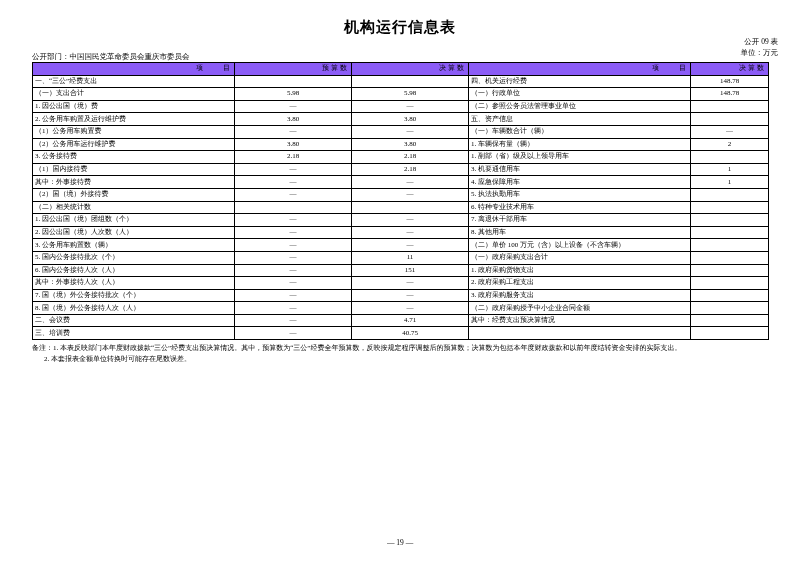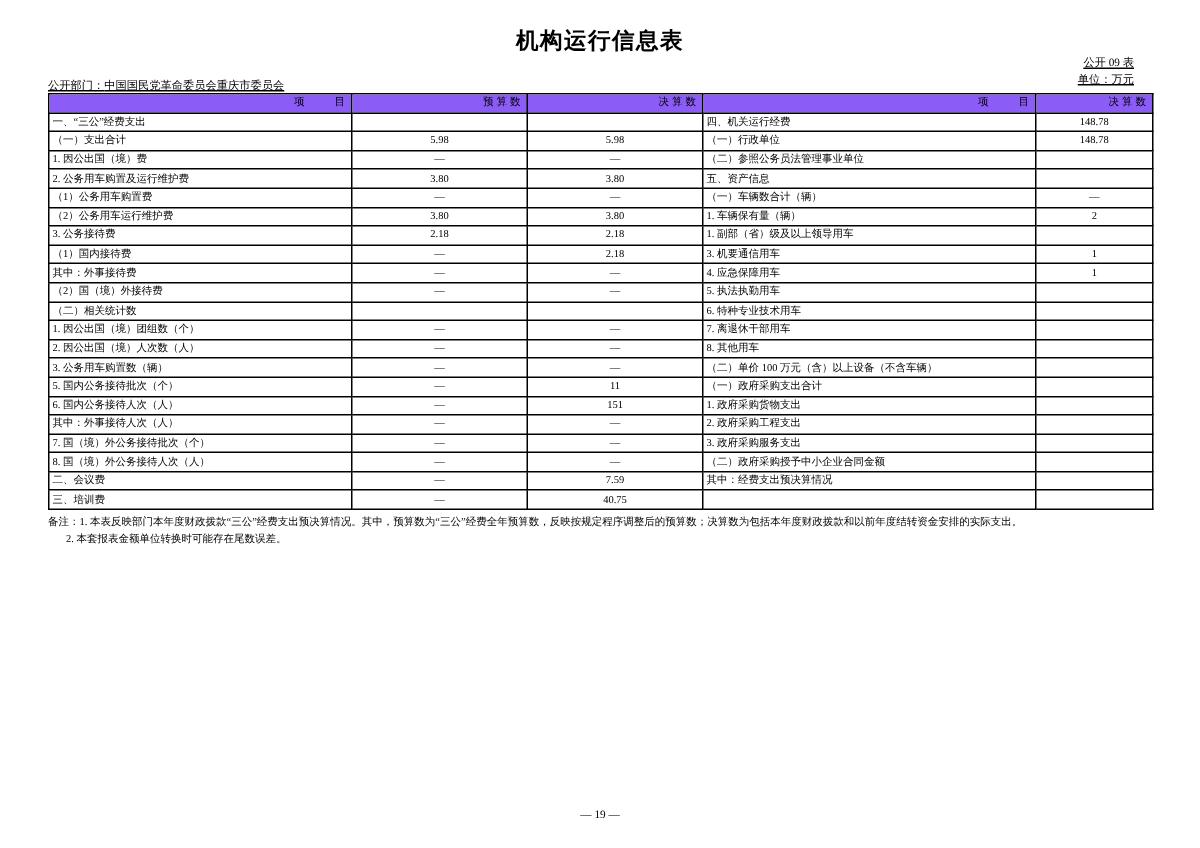--- a/index.html
+++ b/index.html
@@ -19,33 +19,31 @@
   .title{
     text-align:center;
     font-size:15px;
     font-weight:bold;
     letter-spacing:1px;
     margin-top:18px;
     margin-bottom:6px;
   }
   .rightinfo{
     position:absolute;
-    right:44px;
+    right:22px;
     top:36px;
     text-align:right;
     font-size:7.5px;
     line-height:1.5;
-    text-decoration:underline;
   }
   .dept-row{
     position:absolute;
     left:32px;
     top:52px;
     font-size:7.5px;
-    text-decoration:underline;
   }
   table.main{
     position:absolute;
     left:32px;
     top:62px;
     width:736px;
     border-collapse:collapse;
     table-layout:fixed;
     font-size:7px;
   }
@@ -251,21 +249,21 @@
         <tr>
           <td class="itemcell ind2">8. 国（境）外公务接待人次（人）</td>
           <td class="num">—</td>
           <td class="num">—</td>
           <td class="itemcell ind1">（二）政府采购授予中小企业合同金额</td>
           <td class="num"></td>
         </tr>
         <tr>
           <td class="itemcell ind0">二、会议费</td>
           <td class="num">—</td>
-          <td class="num">7.59</td>
+          <td class="num">4.71</td>
           <td class="itemcell ind2">其中：经费支出预决算情况</td>
           <td class="num"></td>
         </tr>
         <tr>
           <td class="itemcell ind0">三、培训费</td>
           <td class="num">—</td>
           <td class="num">40.75</td>
           <td class="itemcell ind0"></td>
           <td class="num"></td>
         </tr>

